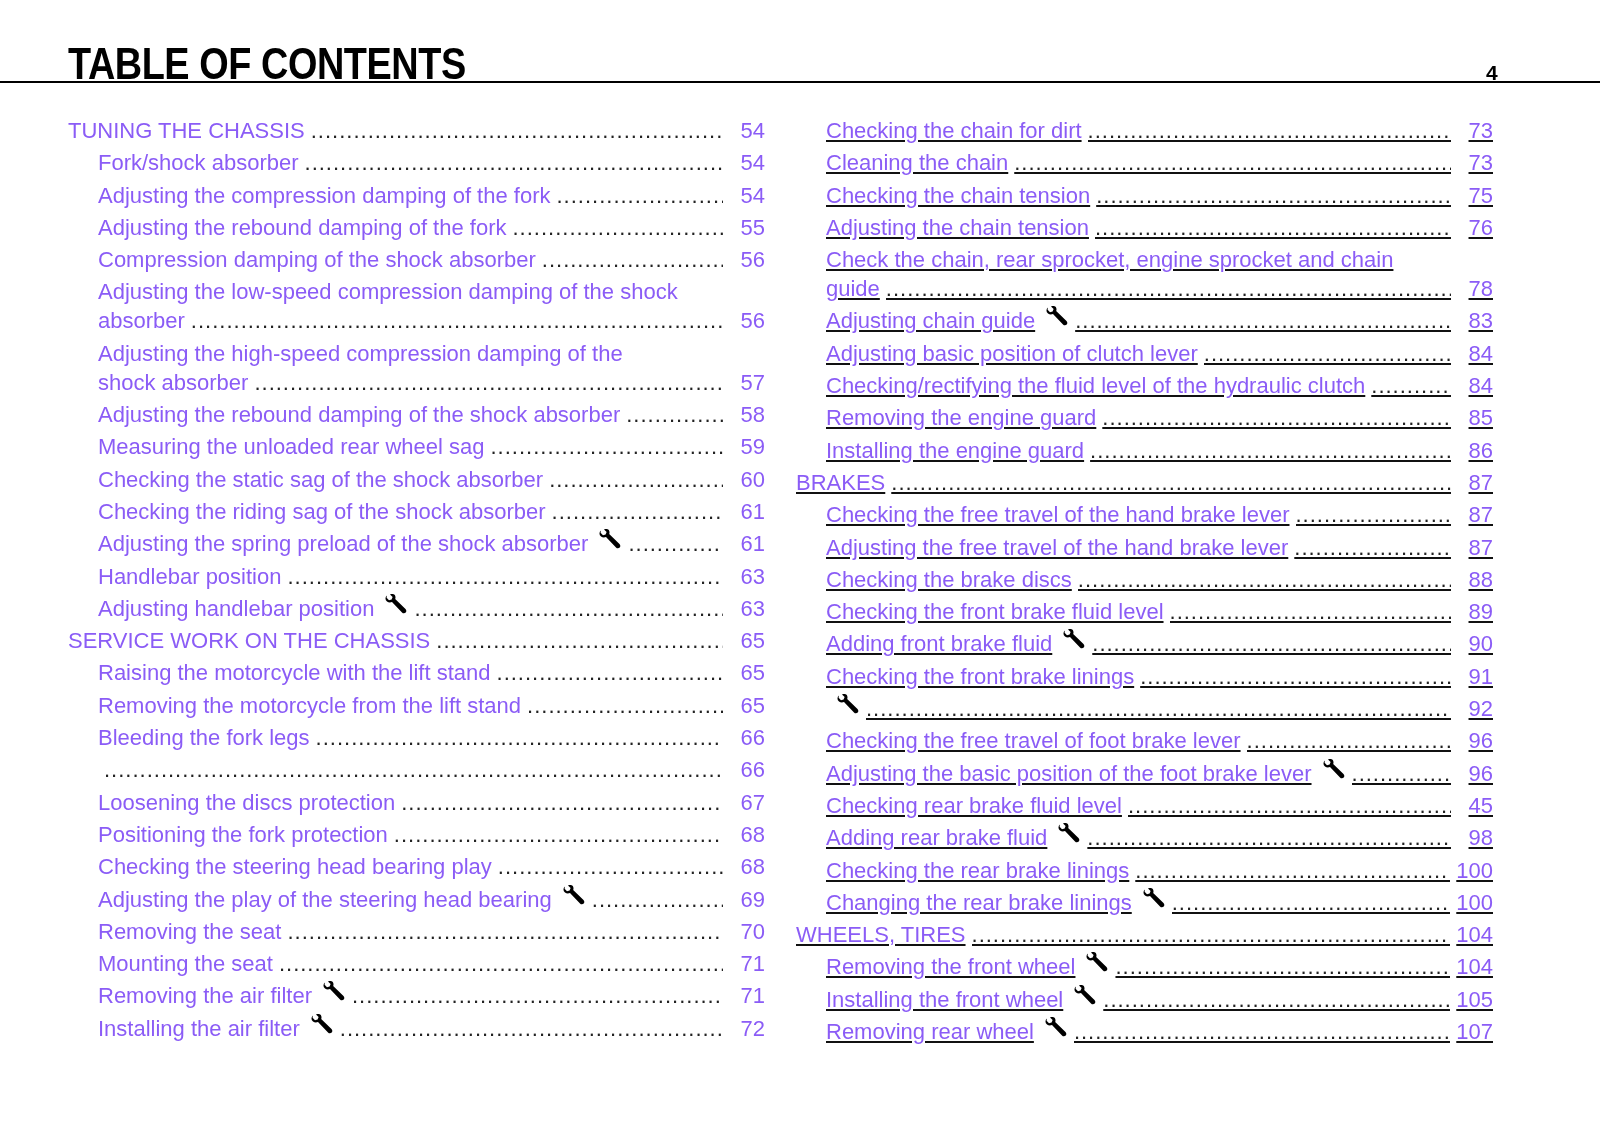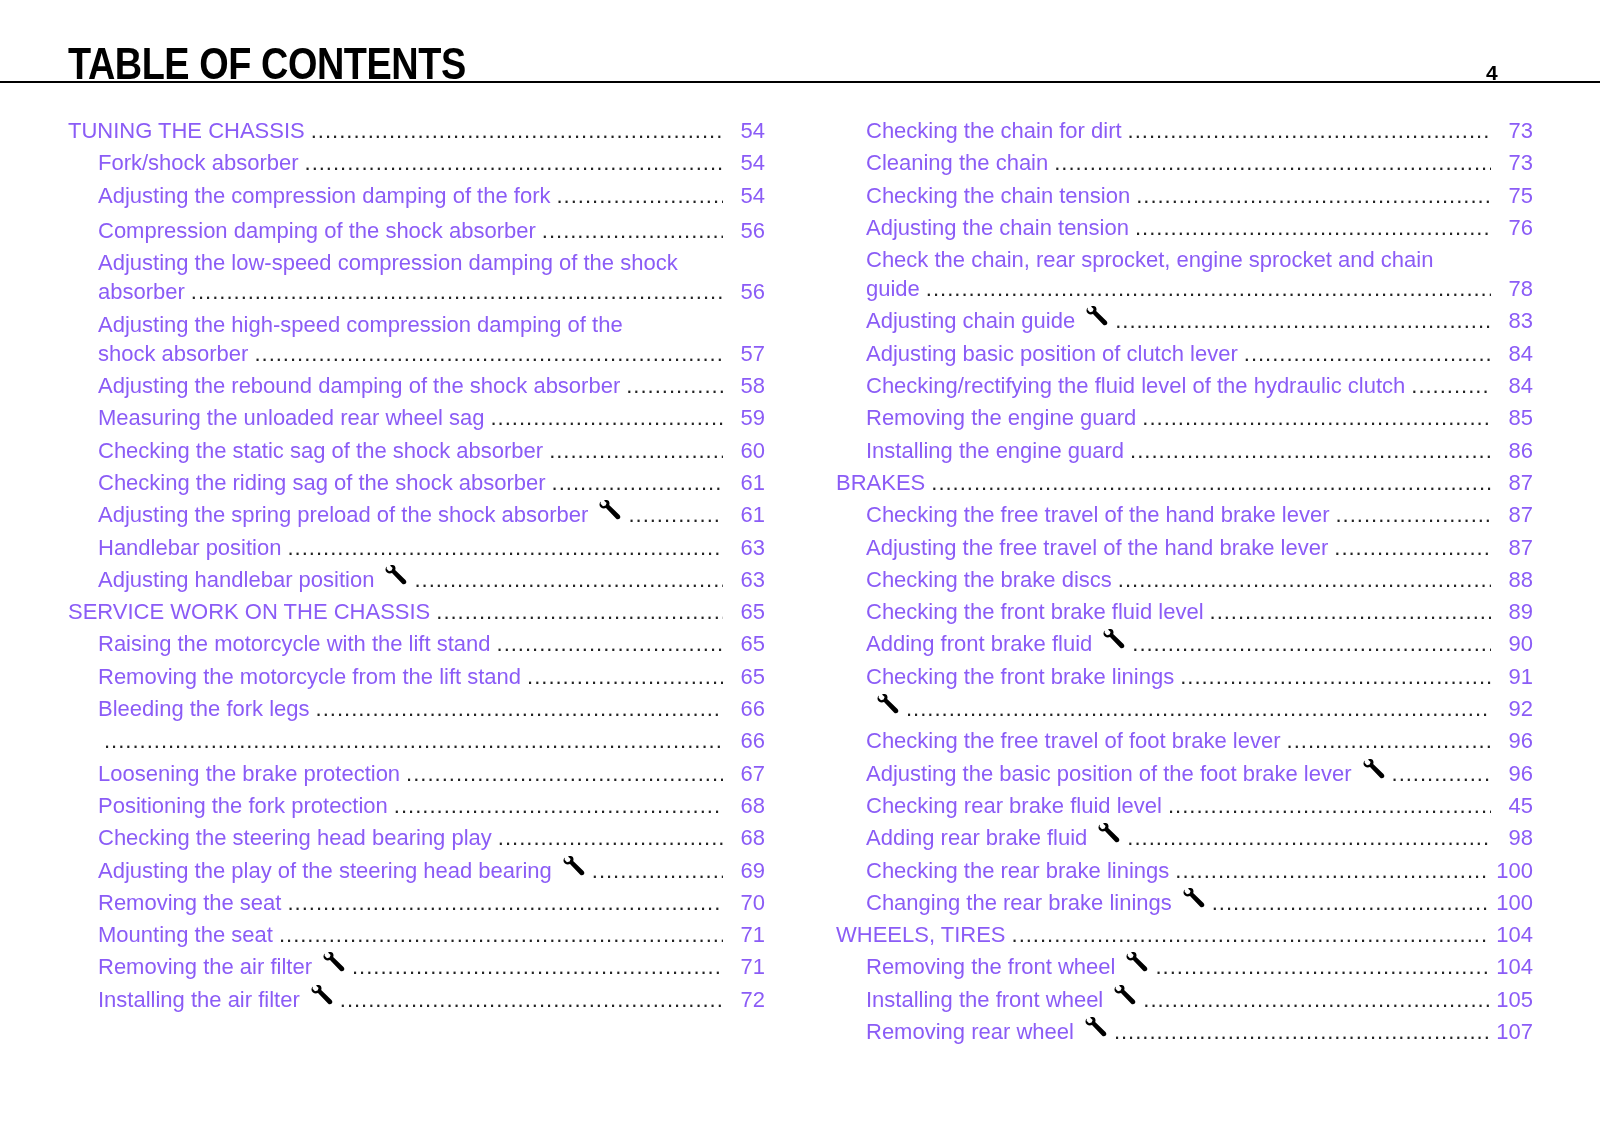--- a/index.html
+++ b/index.html
@@ -2,21 +2,21 @@
 <html><head>
 <meta charset="utf-8">
 <style>
   html, body { margin:0; padding:0; background:#ffffff; }
   body { width:1600px; height:1132px; position:relative; overflow:hidden; color:#111; font-family:"Liberation Sans", sans-serif; }
   .hdr-title { position:absolute; left:68px; top:40px; font-family:"Liberation Sans", sans-serif; font-weight:bold; font-size:44px; letter-spacing:-0.5px; transform:scaleX(0.86); transform-origin:left top; line-height:48px; color:#000; }
   .hdr-rule { position:absolute; left:0; top:81px; width:1600px; height:2px; background:#000; }
   .hdr-page { position:absolute; left:1486px; top:61px; font-weight:bold; font-size:21px; color:#000; }
   .col { position:absolute; top:116px; }
   .col-left { left:68px; width:697px; }
-  .col-right { left:836px; width:697px; }
+  .col-right { left:796px; width:697px;text-decoration:underline; }
   .entry { display:flex; align-items:flex-start; font-size:22px; line-height:29px; color:#8b5cf6; transform-origin:left; }
   .entry .title { white-space:nowrap; }
   .entry .leader { flex:1; overflow:hidden; white-space:nowrap; margin:0 6px; letter-spacing:1px; color:#222; }
   .entry .leader::after { content:"..................................................................................................................................................................."; }
   .entry .page { white-space:nowrap; min-width:36px; text-align:right; }
   .lvl1 { padding-left:0; }
   .lvl2 { padding-left:30px; }
   .wrench { display:inline-block; width:24px; height:22px; margin-left:10px; vertical-align:-2px; }
   .gap { height:3.3px; }
 </style>
@@ -39,20 +39,25 @@
       <span class="leader"></span>
       <span class="page">54</span>
     </div>
     <div class="gap"></div>
     <div class="entry lvl2">
       <span class="title">Adjusting the compression damping of the fork</span>
       <span class="leader"></span>
       <span class="page">54</span>
     </div>
     <div class="gap"></div>
+    <div class="entry lvl2">
+      <span class="title">Adjusting the rebound damping of the fork</span>
+      <span class="leader"></span>
+      <span class="page">55</span>
+    </div>
     <div class="gap"></div>
     <div class="entry lvl2">
       <span class="title">Compression damping of the shock absorber</span>
       <span class="leader"></span>
       <span class="page">56</span>
     </div>
     <div class="gap"></div>
     <div class="entry lvl2">
       <span class="title">Adjusting the low-speed compression damping of the shock</span>
     </div>
@@ -142,21 +147,21 @@
       <span class="leader"></span>
       <span class="page">66</span>
     </div>
     <div class="gap"></div>
     <div class="entry lvl2">
       <span class="leader"></span>
       <span class="page">66</span>
     </div>
     <div class="gap"></div>
     <div class="entry lvl2">
-      <span class="title">Loosening the brake protection</span>
+      <span class="title">Loosening the discs protection</span>
       <span class="leader"></span>
       <span class="page">67</span>
     </div>
     <div class="gap"></div>
     <div class="entry lvl2">
       <span class="title">Positioning the fork protection</span>
       <span class="leader"></span>
       <span class="page">68</span>
     </div>
     <div class="gap"></div>

